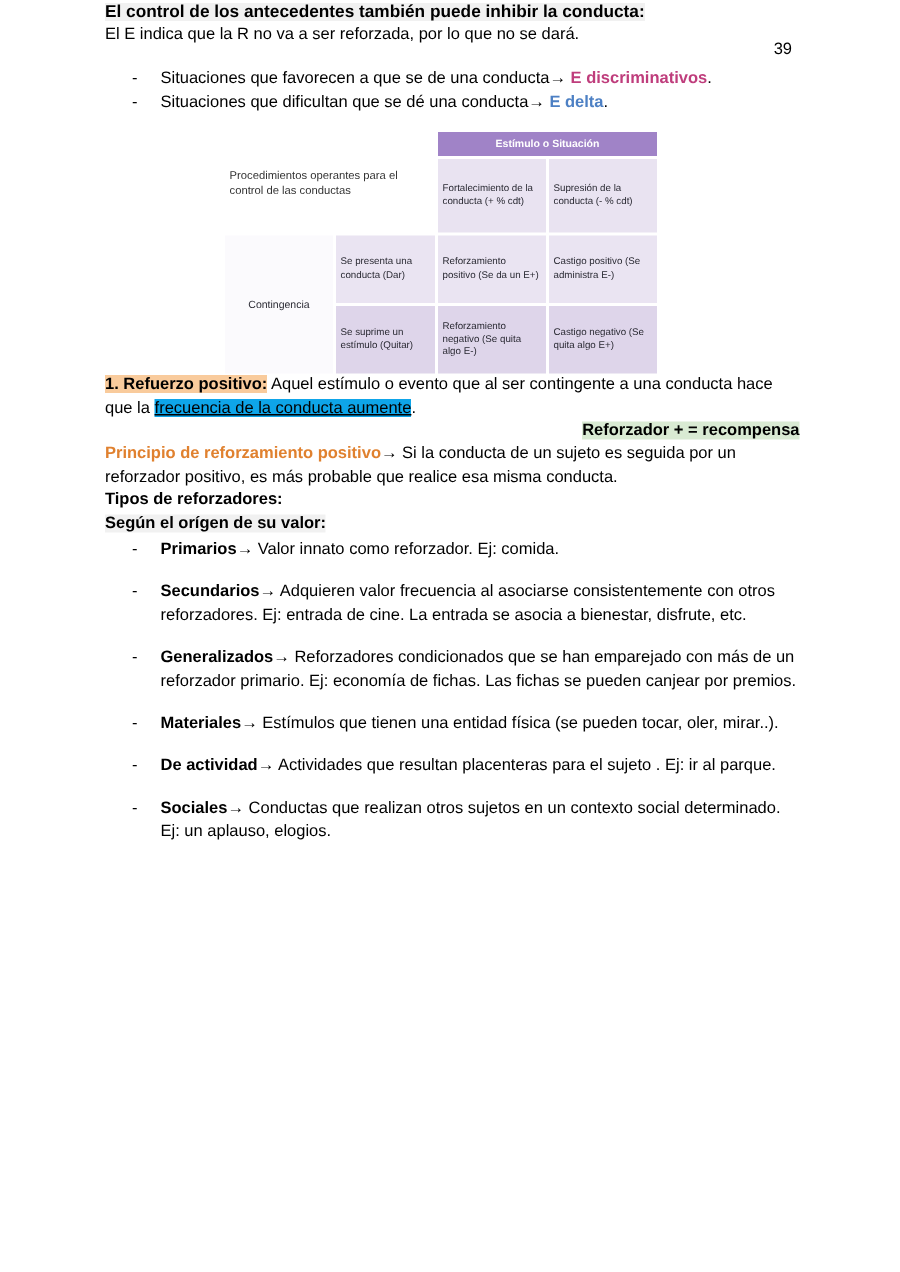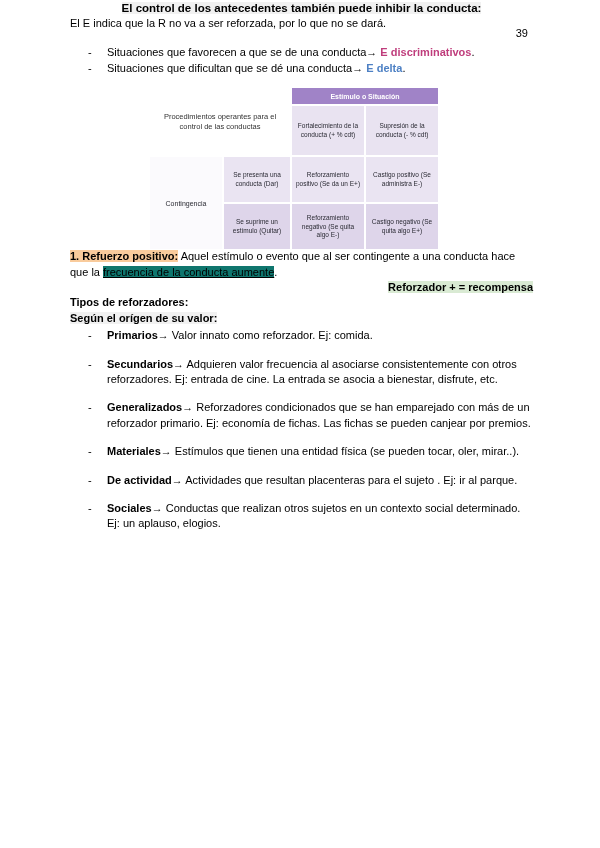--- a/index.html
+++ b/index.html
@@ -7,38 +7,38 @@
     width:600px;height:848px;background:#ffffff;position:relative;
     font-family:"Liberation Sans","DejaVu Sans",sans-serif;color:#000;
     margin:0 auto;overflow:hidden;
   }
   .pagenum{position:absolute;top:27px;right:72px;font-size:11px;margin-left:10px;}
   .content{position:absolute;left:70px;top:0;width:463px;font-size:11px;line-height:1.4;}
   .content p{margin:0;}
   .b{font-weight:bold;}
   .hl-gray{background:#f1f1f1;}
   .hl-peach{background:#f9cb9c;}
-  .hl-yellow{background:#0f766e;text-decoration:underline;}
+  .hl-yellow{background:#0ea5e9;text-decoration:underline;}
   .hl-green{background:#d9ead3;}
   .t-magenta{color:#bf3d7c;font-weight:bold;}
   .t-blue{color:#4d80c4;font-weight:bold;}
   .t-orange{color:#e0812f;font-weight:bold;}
-  .h1{margin-top:64px;font-size:11.5px;font-weight:bold;text-align:center;}
+  .h1{margin-top:64px;font-size:11.5px;font-weight:bold;}
   .intro{margin-top:16px;}
   ul.dashlist{list-style:none;margin:14px 0 0 0;padding:0;}
   ul.dashlist li{position:relative;padding-left:37px;margin:0;}
   ul.dashlist li .dash{position:absolute;left:18px;top:0;}
   ul.spaced li{margin-bottom:13px;}
   ul.spaced{margin-top:2px;}
   
   .opTable{
     margin:12px 0 0 80px;width:288px;display:grid;
     grid-template-columns:72px 66px 72px 72px;
     grid-template-rows:16px 49px 45px 45px;
-    gap:2px;font-size:6.5px;line-height:1.3;text-align:center;color:#2a2a33;
+    gap:2px;font-size:6.5px;line-height:1.3;color:#2a2a33;
   }
   .opTable > div{display:flex;align-items:center;justify-content:center;padding:2px 3px;box-sizing:border-box;}
   .cell-corner{grid-column:1/3;grid-row:1/3;background:#fff;font-size:7.5px;color:#333;}
   .cell-ghead{grid-column:3/5;grid-row:1;background:#a083c7;color:#fff;font-weight:bold;font-size:7px;}
   .cell-ch1{grid-column:3;grid-row:2;background:#e9e3f1;}
   .cell-ch2{grid-column:4;grid-row:2;background:#e9e3f1;}
   .cell-rowlabel{grid-column:1;grid-row:3/5;background:#fbfafd;font-size:7px;}
   .rowA{background:#eae4f2;}
   .rowB{background:#ded5ea;}
   .cA1{grid-column:2;grid-row:3;}
@@ -87,20 +87,21 @@
       <div class="rowB cB1">Se suprime un estímulo (Quitar)</div>
       <div class="rowB cB2">Reforzamiento negativo (Se quita algo E-)</div>
       <div class="rowB cB3">Castigo negativo (Se quita algo E+)</div>
     </div>
 
 
     <p class="refuerzo"><span class="b hl-peach">1. Refuerzo positivo:</span><span> Aquel estímulo o evento que al ser contingente a una conducta hace que la </span><span class="hl-yellow">frecuencia de la conducta aumente</span><span>.</span></p>
 
     <p class="formula"><span class="hl-green">Reforzador + = recompensa</span></p>
 
+    <p class="principio"><span class="t-orange">Principio de reforzamiento positivo</span><span>→ Si la conducta de un sujeto es seguida por un reforzador positivo, es más probable que realice esa misma conducta.</span></p>
 
     <p class="tipos">Tipos de reforzadores:</p>
 
     <p class="subhead"><span class="hl-gray">Según el orígen de su valor:</span></p>
     <ul class="dashlist spaced">
       <li>
         <span class="dash">-</span><span class="b">Primarios</span><span>→ Valor innato como reforzador. Ej: comida.</span>
       </li>
       <li>
         <span class="dash">-</span><span class="b">Secundarios</span><span>→ Adquieren valor frecuencia al asociarse consistentemente con otros reforzadores. Ej: entrada de cine. La entrada se asocia a bienestar, disfrute, etc.</span>

